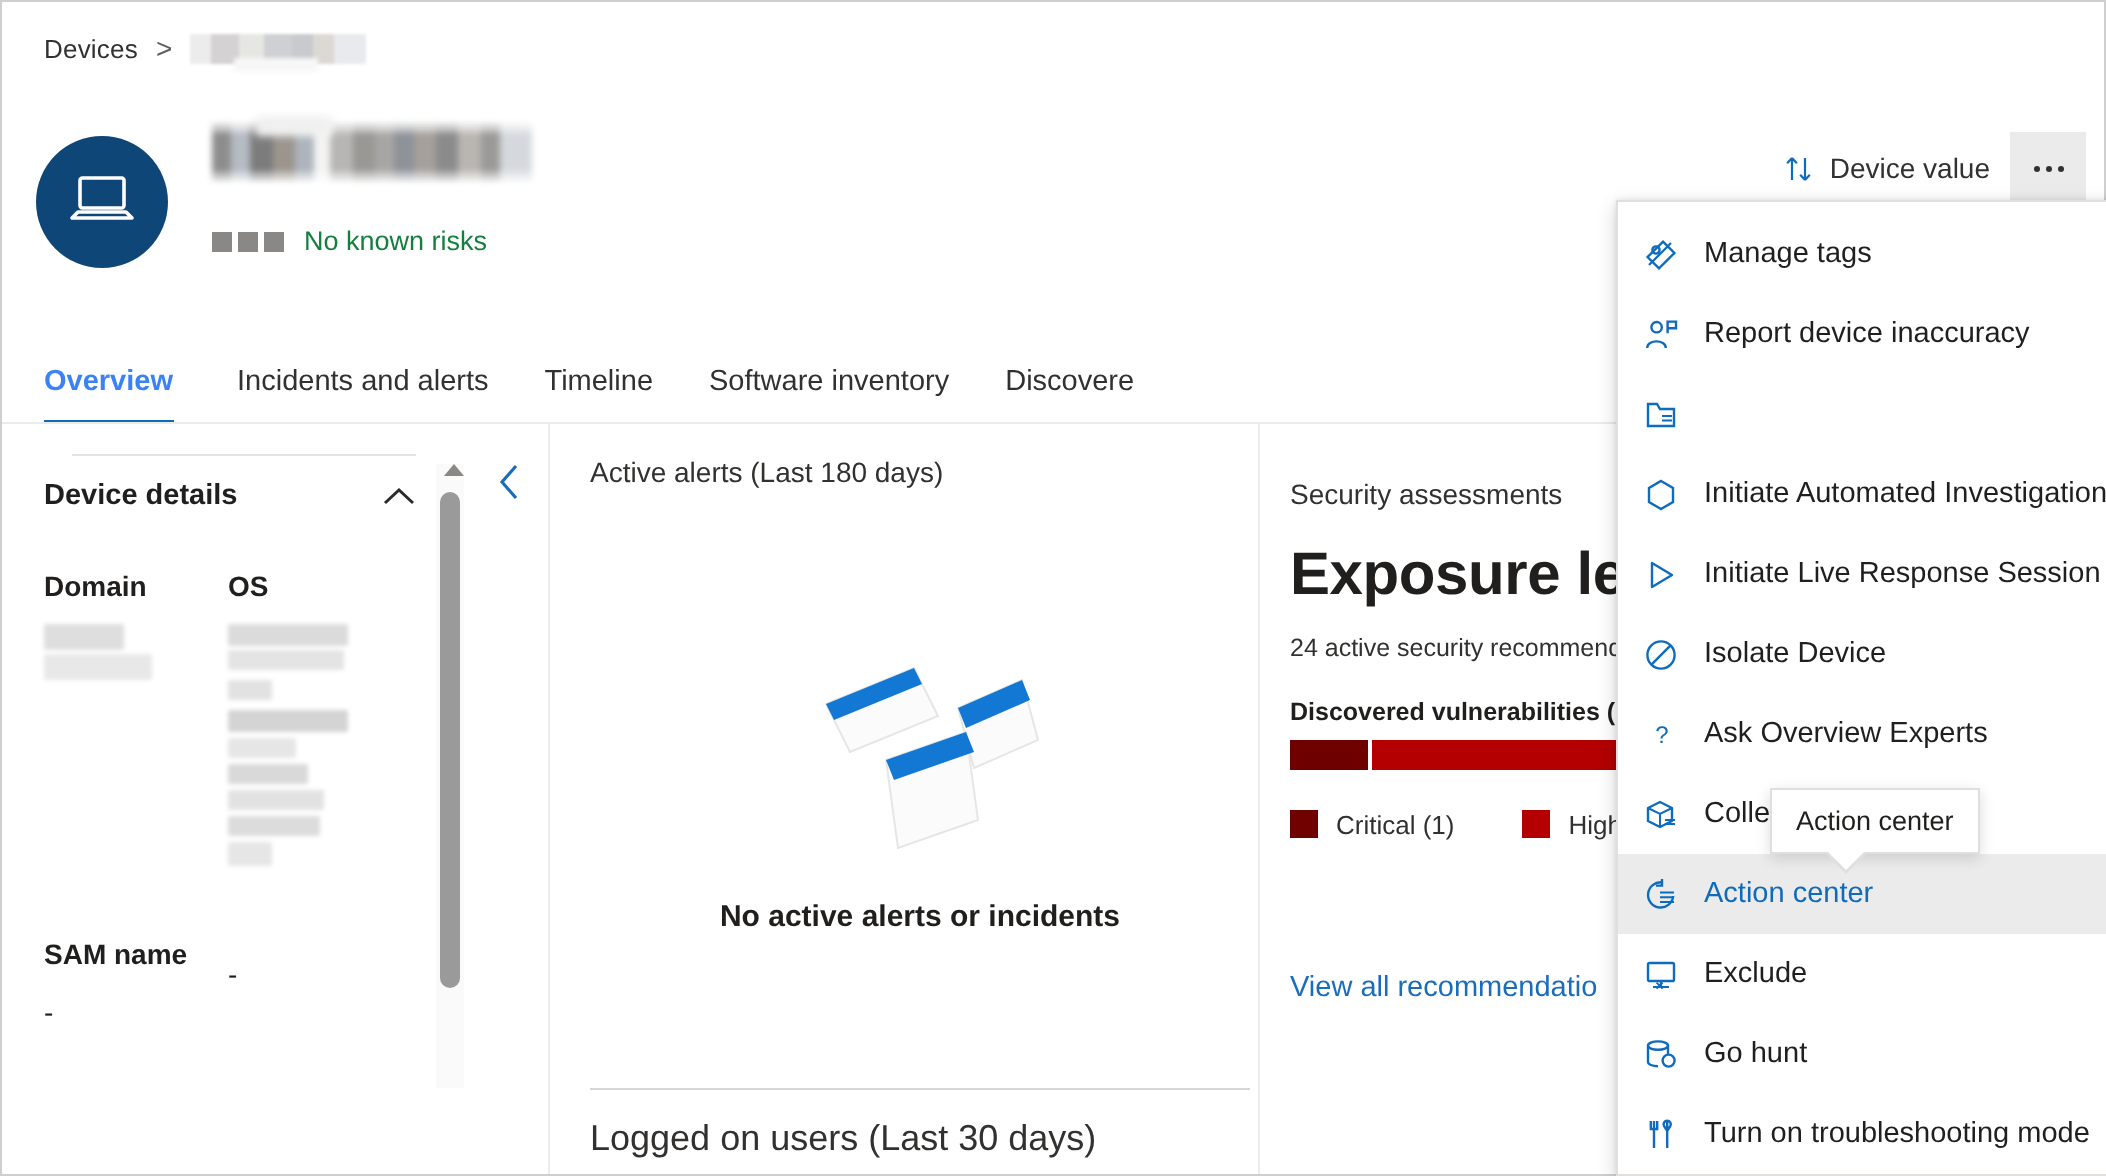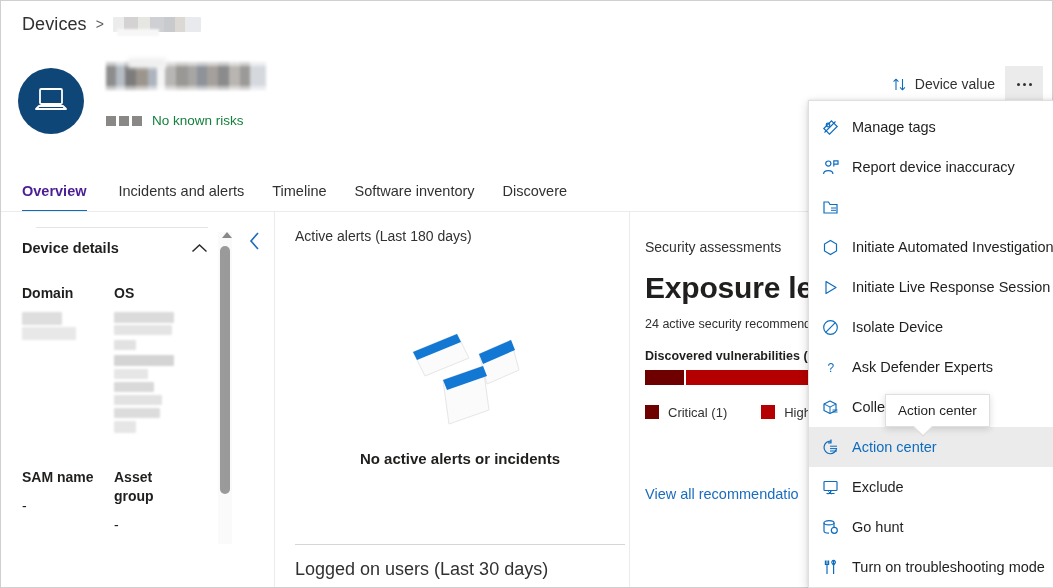--- a/index.html
+++ b/index.html
@@ -8,21 +8,21 @@
     width: 1053px; height: 588px;
     overflow: hidden;
     background: #ffffff;
     font-family: "Liberation Sans", sans-serif;
     color: #201f1e;
   }
   #page { position: relative; width: 1053px; height: 588px; background: #fff; overflow: hidden; }
 
   
   .breadcrumb { position: absolute; left: 22px; top: 13px; display: flex; align-items: center; height: 22px; }
-  .bc-link { font-size: 18px; color: #323130; letter-spacing: .1px; text-align: right; }
+  .bc-link { font-size: 13px; color: #323130; letter-spacing: .1px; text-align: right; }
   .bc-sep { margin: 0 9px; font-size: 14px; color: #605e5c; }
   .redact { display: inline-block; border-radius: 1px; }
   .bc-redact {
     width: 88px; height: 15px;
     background:
       linear-gradient(90deg,#ececec 0 12%,#d4d2d3 12% 28%,#e6e7e2 28% 42%,#cfd0d3 42% 58%,#c9cacd 58% 70%,#dcd8d4 70% 82%,#e9eaee 82% 100%);
     filter: blur(.7px);
   }
   .bc-redact-2 {
     position: absolute; left: 117px; top: 29px;
@@ -66,21 +66,21 @@
   }
   .ellipsis-btn i { width: 3px; height: 3px; border-radius: 50%; background: #323130; display: block; }
 
   
   .tabs { position: absolute; left: 22px; top: 168px; display: flex; align-items: flex-end; height: 44px; gap: 0; }
   .tab {
     position: relative; padding: 0 14px; height: 42px; line-height: 42px;
     font-size: 14.5px; color: #323130; cursor: pointer; white-space: nowrap;
   }
   .tab:first-child { padding-left: 0; padding-right: 18px; }
-  .tab.active { font-weight: bold; color: #4c1d95; }
+  .tab.active { font-weight: bold; color: #3b82f6; }
   .tab.active::after {
     content: ""; position: absolute; left: 0; right: 18px; bottom: 0;
     height: 2.5px; background: #0f6cbd;
   }
   .tabs-rule { position: absolute; left: 0; right: 0; top: 211px; height: 1px; background: #edebe9; }
 
   
   .panel-left { position: absolute; left: 22px; top: 228px; width: 186px; }
   .panel-left-rule { position: absolute; left: 36px; top: 227px; width: 172px; height: 1px; background: #e6e4e2; }
   .panel-head { display: flex; align-items: center; justify-content: space-between; padding-top: 12px; }
@@ -251,21 +251,20 @@
         </div>
       </div>
     </div>
 
     <div class="det-grid" style="margin-top:35px;">
       <div class="det-col">
         <div class="det-label">SAM name</div>
         <div class="det-val-dash">-</div>
       </div>
       <div class="det-col">
-        <div class="det-label">Asset group</div>
         <div class="det-val-dash">-</div>
       </div>
     </div>
   </div>
 
   <div class="lp-scroll"></div>
   <div class="lp-scroll-up"></div>
   <div class="lp-thumb"></div>
   <div class="collapse-btn">
     <svg width="14" height="20" viewBox="0 0 14 20">
@@ -381,21 +380,21 @@
       </span>
       <span class="mi-label">Isolate Device</span>
     </div>
 
     <div class="menu-item">
       <span class="mi-ic">
         <svg width="17" height="17" viewBox="0 0 17 17">
             <text x="5.6" y="12.6" font-family="Liberation Sans, sans-serif" font-size="12" fill="#0f6cbd">?</text>
           </svg>
       </span>
-      <span class="mi-label">Ask Defender Experts</span>
+      <span class="mi-label">Ask Overview Experts</span>
     </div>
 
     <div class="menu-item">
       <span class="mi-ic">
         <svg width="17" height="17" viewBox="0 0 17 17">
             <path d="M2 5 L8 2 L14 5 L14 11.5 L8 14.5 L2 11.5 Z" fill="none" stroke="#0f6cbd" stroke-width="1.2" stroke-linejoin="round"></path>
             <path d="M2 5 L8 8 L14 5 M8 8 L8 14.5" fill="none" stroke="#0f6cbd" stroke-width="1"></path>
             <path d="M10.5 11 L15.5 11 M10.5 13 L15.5 13" stroke="#0f6cbd" stroke-width="1"></path>
           </svg>
       </span>

